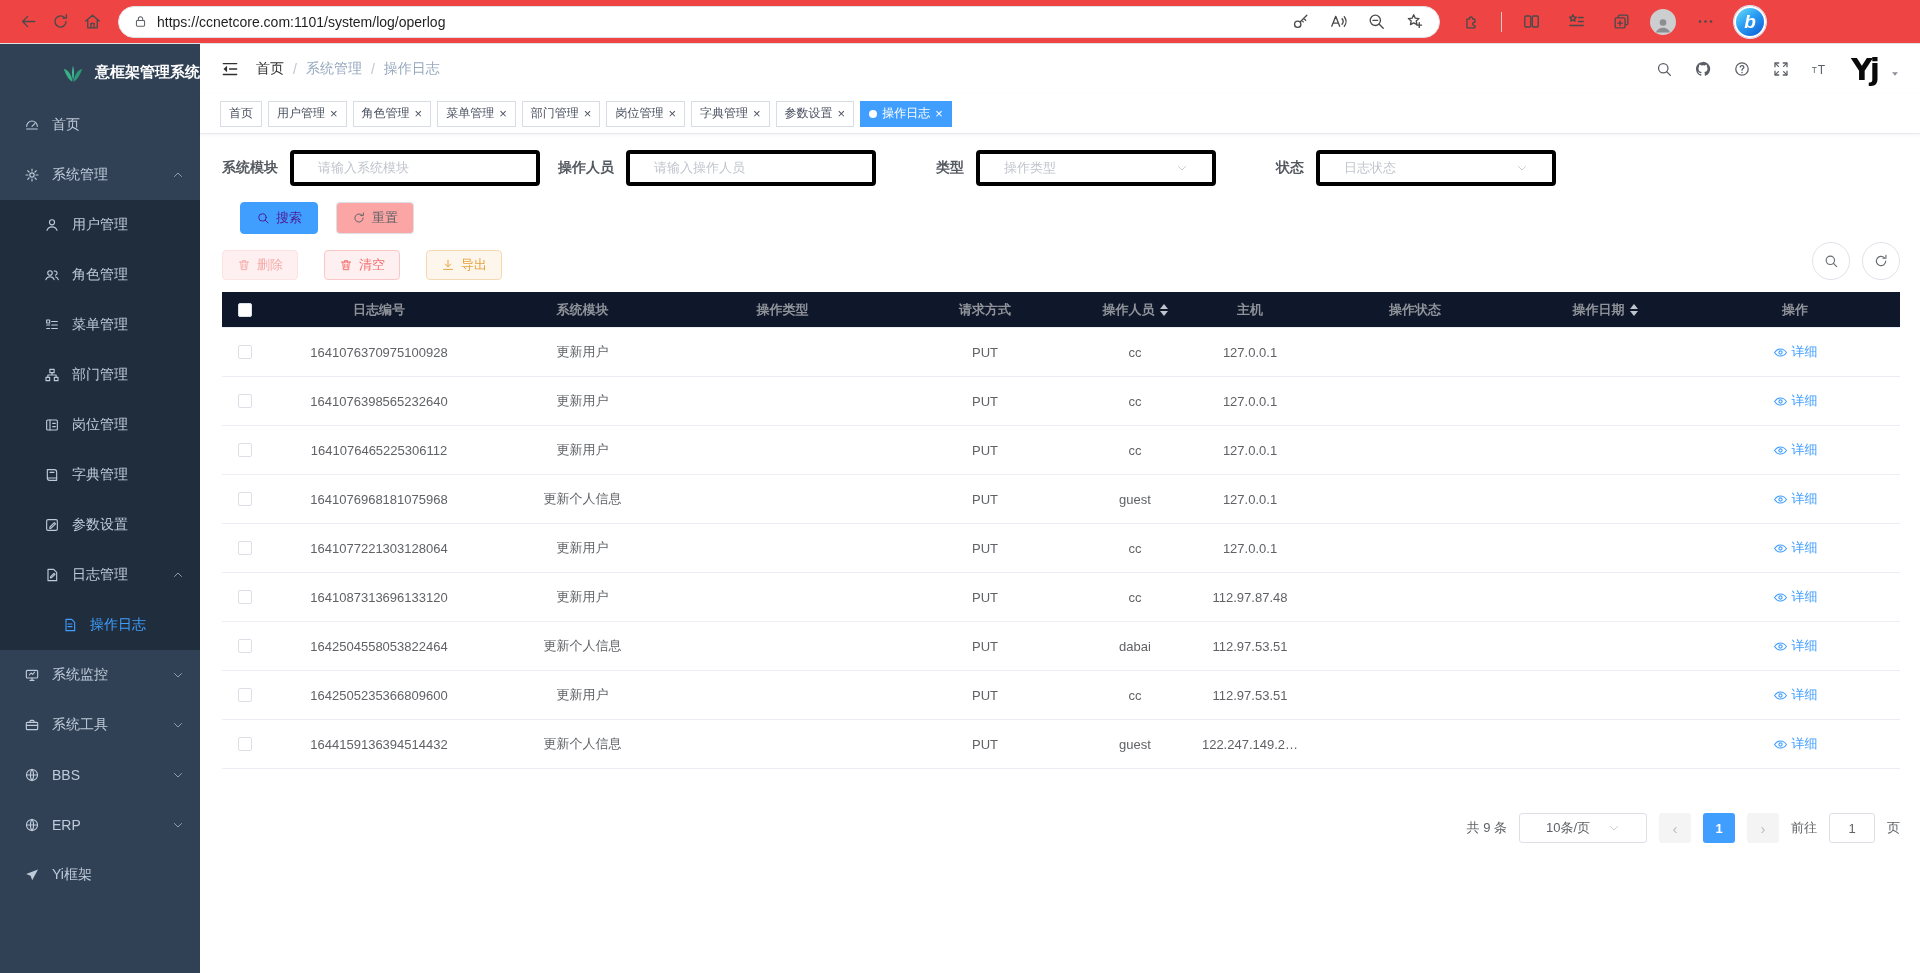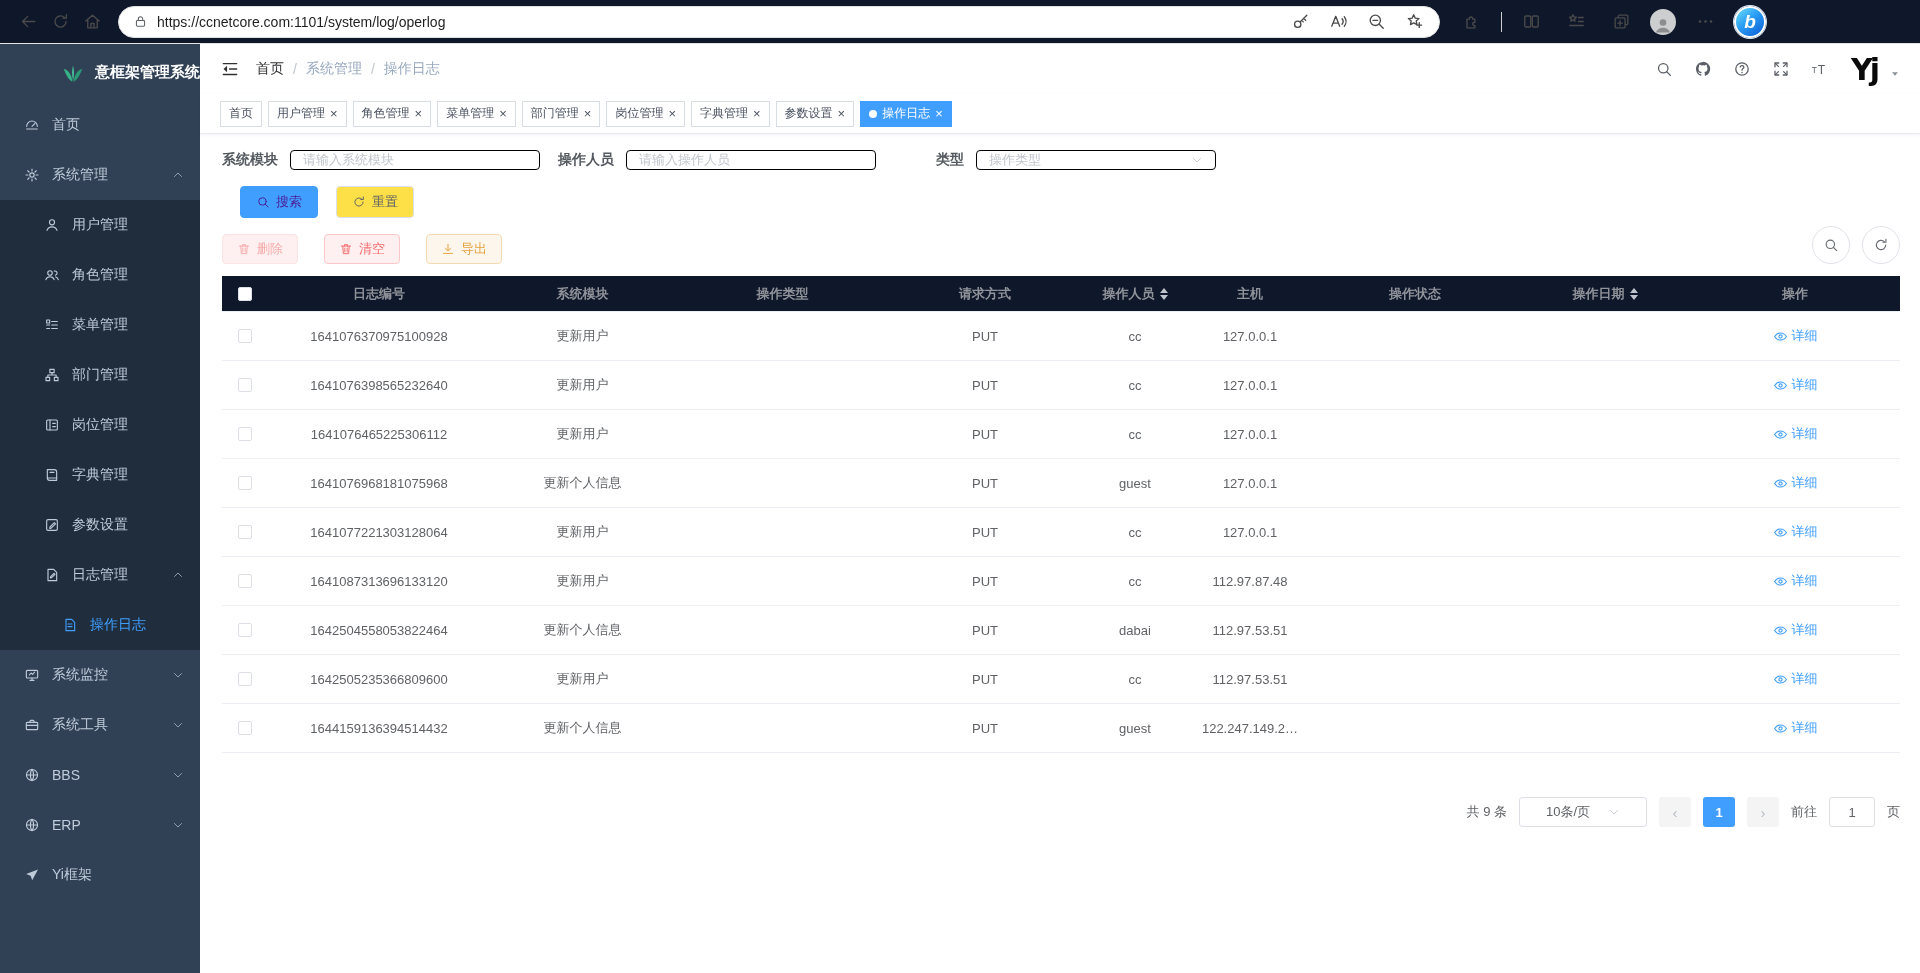--- a/index.html
+++ b/index.html
@@ -1,21 +1,21 @@
 <!DOCTYPE html>
 <html><head>
 <meta charset="utf-8">
 <style>
   * { box-sizing: border-box; margin: 0; padding: 0; }
   html,body { width:1920px; height:973px; overflow:hidden; }
   body { font-family:"Liberation Sans","DejaVu Sans",sans-serif; background:#fff; color:#303133; }
   svg { display:block; }
 
   
-  .browser { height:44px; background:#0f172a; border-bottom:1px solid #e2e3e5; display:flex; align-items:center; padding:0 12px; }
+  .browser { height:44px; background:#ef4444; border-bottom:1px solid #e2e3e5; display:flex; align-items:center; padding:0 12px; }
   .b-icon { width:32px; height:32px; border-radius:6px; display:flex; align-items:center; justify-content:center; color:#4a4a4a; cursor:pointer; flex:0 0 auto; }
   .b-icon svg { width:19px; height:19px; }
   .url-pill { width:1322px; height:32px; margin-left:10px; background:#fff; border:1px solid #dfe0e2; border-radius:16px; display:flex; align-items:center; padding:0 14px; gap:9px; }
   .url-pill .lock svg { width:15px; height:15px; color:#5f6368; }
   .url-text { flex:1; font-size:14px; color:#1f1f1f; white-space:nowrap; overflow:hidden; }
   .pill-icons { display:flex; align-items:center; gap:16px; color:#4a4a4a; }
   .pill-icons .b-icon { width:22px; height:22px; }
   .b-right { display:flex; align-items:center; gap:13px; margin-left:16px; color:#3c3c3c; }
   .b-div { width:1px; height:20px; background:#cfcfcf; }
   .avatar-circle { width:26px; height:26px; border-radius:50%; background:#cdced0; display:flex; align-items:flex-end; justify-content:center; overflow:hidden; color:#8b8d90; }
@@ -60,34 +60,34 @@
   .tag { height:26px; padding:0 8px; border:1px solid #d8dce5; background:#fff; color:#495060; font-size:12px; display:flex; align-items:center; gap:5px; cursor:pointer; white-space:nowrap; }
   .tag .dot { width:8px; height:8px; border-radius:50%; background:#fff; }
   .tag .x { font-size:13px; line-height:1; }
   .tag.active { background:#409eff; border-color:#409eff; color:#fff; }
 
   
   .content { flex:1; padding:16px 20px 0 22px; }
   .filter-row { display:flex; align-items:center; margin-bottom:16px; }
   .fg { display:flex; align-items:center; }
   .fg > label { font-size:14px; font-weight:bold; color:#555a61; margin-right:12px; white-space:nowrap; }
-  .inp { width:250px; height:20px; border:1px solid #000000; border-radius:4px; background:#fff; display:flex; align-items:center; padding:0 12px; font-size:13px; color:#606266; cursor:text; }
+  .inp { width:250px; height:36px; border:4px solid #000000; border-radius:4px; background:#fff; display:flex; align-items:center; padding:0 24px; font-size:13px; color:#606266; cursor:text; }
   .ph { color:#c0c4cc; }
   .select { width:240px; justify-content:space-between; cursor:pointer; }
   .select .chev { color:#c0c4cc; }
   .select .chev svg { width:12px; height:12px; }
   .gap18 { margin-left:18px; }
   .gap60 { margin-left:60px; }
   .date-inp { gap:6px; }
   .date-inp .cal { color:#c0c4cc; }
   .date-inp .cal svg { width:14px; height:14px; }
   .date-inp .dph { flex:1; text-align:center; color:#c0c4cc; }
   .date-sep { color:#606266; }
 
-  .btn { height:32px; padding:0 15px; border-radius:4px; border:1px solid #dcdfe6; background:#fde047; color:#606266; font-size:13px; display:inline-flex; align-items:center; gap:6px; cursor:pointer; white-space:nowrap; }
+  .btn { height:32px; padding:0 15px; border-radius:4px; border:1px solid #dcdfe6; background:#fca5a5; color:#606266; font-size:13px; display:inline-flex; align-items:center; gap:6px; cursor:pointer; white-space:nowrap; }
   .btn svg { width:14px; height:14px; }
   .btn-primary { background:#409eff; border-color:#409eff; color:#4c1d95; }
   .btn-sm { height:30px; padding:0 14px; }
   .btn-danger-disabled { background:#fef0f0; border-color:#fde2e2; color:#f6abab; cursor:not-allowed; }
   .btn-danger { background:#fef0f0; border-color:#f9c7c7; color:#f56c6c; }
   .btn-warning { background:#fdf6ec; border-color:#f5dab1; color:#e6a23c; }
 
   .toolbar { display:flex; align-items:flex-start; gap:26px; margin:6px 0 12px 0; }
   .tool-right { margin-left:auto; display:flex; gap:12px; margin-top:-8px; }
   .circle-btn { width:38px; height:38px; border-radius:50%; border:1px solid #e0e3e9; background:#fff; color:#676b72; display:flex; align-items:center; justify-content:center; cursor:pointer; }
@@ -519,20 +519,31 @@
           <label>类型</label>
           <div class="inp select">
             <span class="ph">操作类型</span>
             <span class="chev">
                 <svg viewBox="0 0 24 24">
                   <path fill="none" stroke="currentColor" stroke-width="1.7" stroke-linecap="round" stroke-linejoin="round" d="m5 9 7 7 7-7"></path>
                 </svg>
               </span>
           </div>
         </div>
+        <div class="fg gap60">
+          <label>状态</label>
+          <div class="inp select">
+            <span class="ph">日志状态</span>
+            <span class="chev">
+                <svg viewBox="0 0 24 24">
+                  <path fill="none" stroke="currentColor" stroke-width="1.7" stroke-linecap="round" stroke-linejoin="round" d="m5 9 7 7 7-7"></path>
+                </svg>
+              </span>
+          </div>
+        </div>
       </div>
 
       <div class="filter-row">
         <button class="btn btn-primary gap18">
           <span>
               <svg viewBox="0 0 24 24">
                 <circle fill="none" stroke="currentColor" stroke-width="1.7" stroke-linecap="round" stroke-linejoin="round" cx="11" cy="11" r="6.3"></circle>
                 <path fill="none" stroke="currentColor" stroke-width="1.7" stroke-linecap="round" stroke-linejoin="round" d="M15.7 15.7 20.5 20.5"></path>
               </svg>
             </span>

